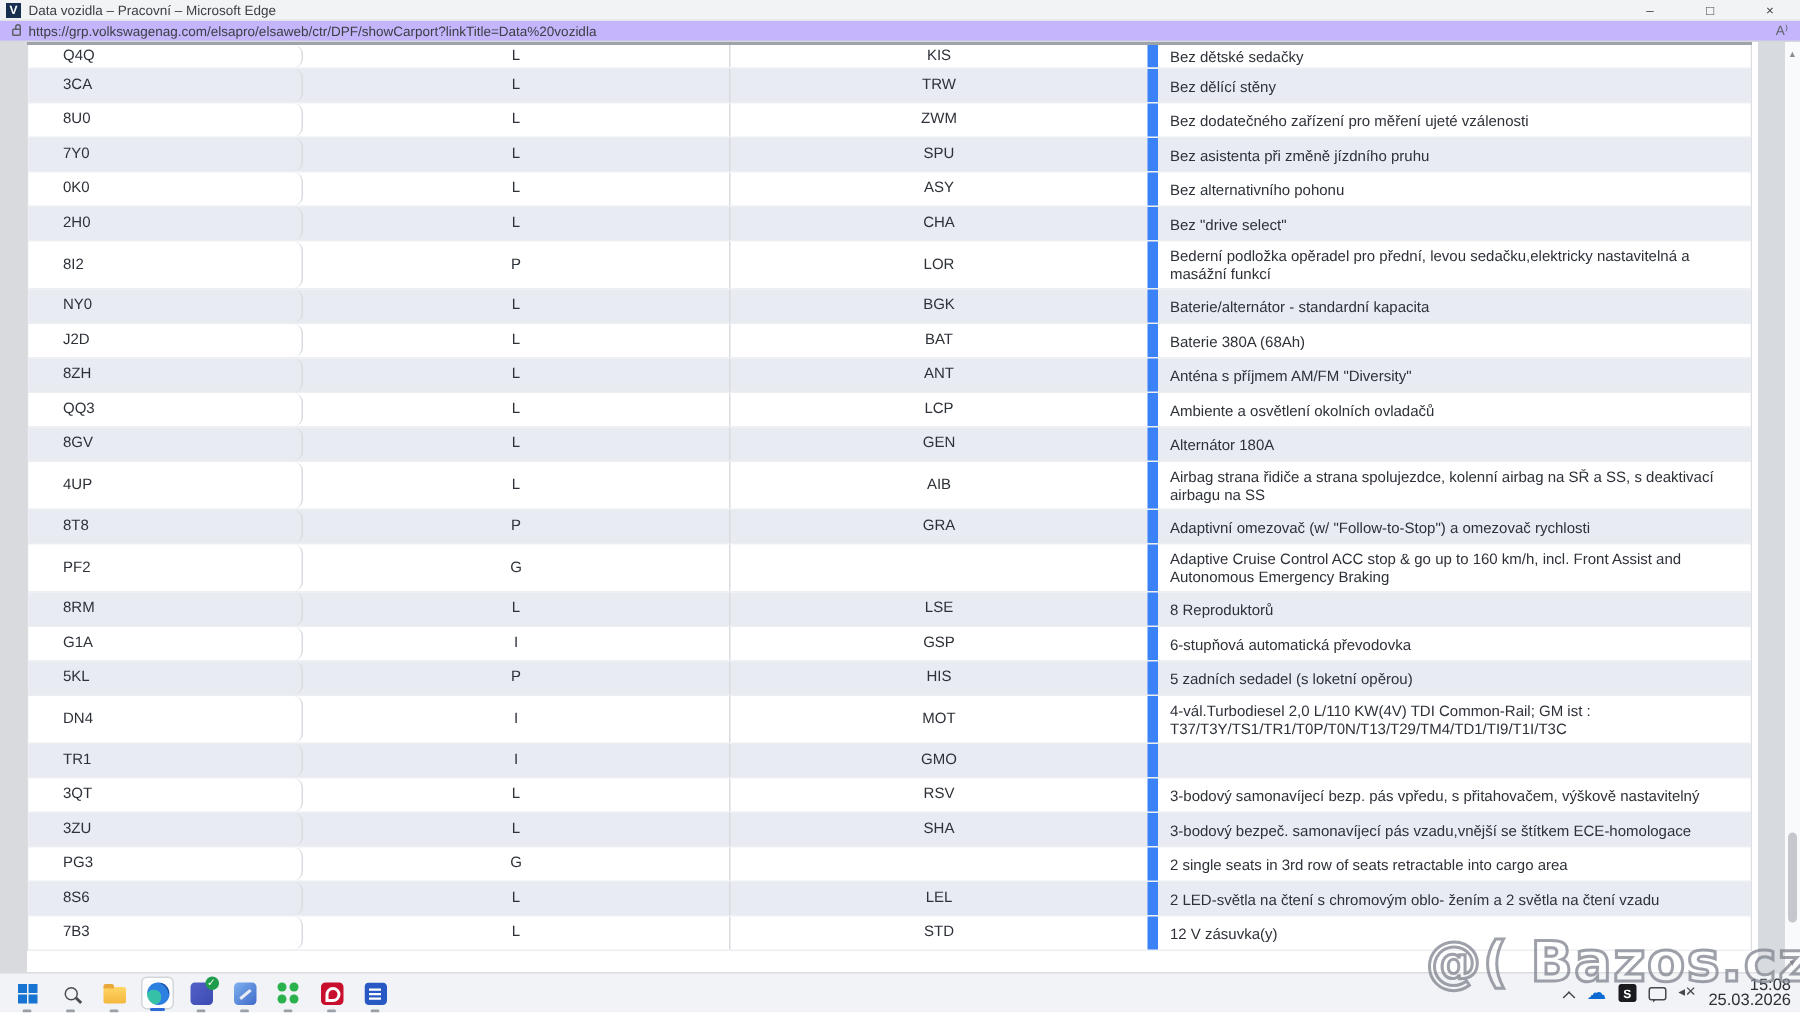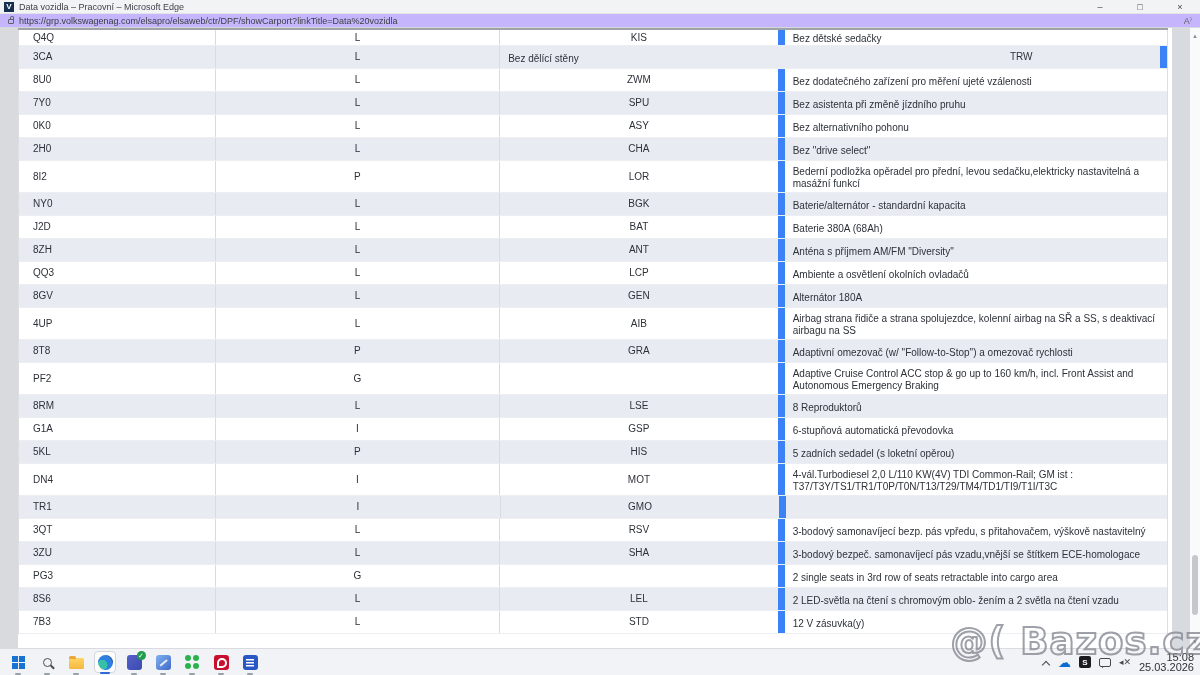--- a/index.html
+++ b/index.html
@@ -32,21 +32,21 @@
   .content { position:relative; height:620px; background:#fff; overflow:hidden; }
   .gutter { position:absolute; left:0; top:0; bottom:0; width:18px; background:#d8dade; }
   .tablewrap { position:absolute; left:18px; top:0; width:1150px; }
   .topline { height:2px; background:#9ea3aa; }
   .tbl { border-left:1px solid #dcdee2; border-right:1px solid #dcdee2; }
   .row { display:flex; min-height:23px; background:#fff; border-bottom:1px solid #eceef1;
     color:#2d3138; font-size:10px; align-items:stretch; cursor:default; }
   .row:nth-child(even) { background:#e9ebf3; }
   .row.partial { min-height:16px; height:16px; overflow:hidden; }
   .c { display:flex; align-items:center; line-height:12px; }
-  .c1 { width:197px; padding-left:14px; border-right:1px solid #d9dbe0; }
+  .c1 { width:183px; padding-left:23px; border-right:1px solid #d9dbe0;border-radius:6px; }
   .c2 { width:285px; justify-content:center; border-right:1px solid #d9dbe0; }
   .c3 { width:285px; justify-content:center; border-right:7px solid #3b82f6; }
   .c4 { width:383px; padding:5px 10px 2px 8px; }
 
   
   .footer { display:flex; align-items:center; min-height:26px; padding-left:5px;
     font-size:10.5px; color:#2d3138; background:#fff; justify-content:space-between; }
 
   
   .grayband { position:absolute; top:0; bottom:0; right:10px; width:18px; background:#d7dadf; }
@@ -142,22 +142,22 @@
       <div class="tbl" id="table">
           <div class="row partial">
     <div class="c c1">Q4Q</div>
     <div class="c c2">L</div>
     <div class="c c3">KIS</div>
     <div class="c c4">Bez dětské sedačky</div>
   </div>
           <div class="row">
     <div class="c c1">3CA</div>
     <div class="c c2">L</div>
+    <div class="c c3">TRW</div>
     <div class="c c4">Bez dělící stěny</div>
-    <div class="c c3">TRW</div>
   </div>
           <div class="row">
     <div class="c c1">8U0</div>
     <div class="c c2">L</div>
     <div class="c c3">ZWM</div>
     <div class="c c4">Bez dodatečného zařízení pro měření ujeté vzálenosti</div>
   </div>
           <div class="row">
     <div class="c c1">7Y0</div>
     <div class="c c2">L</div>

